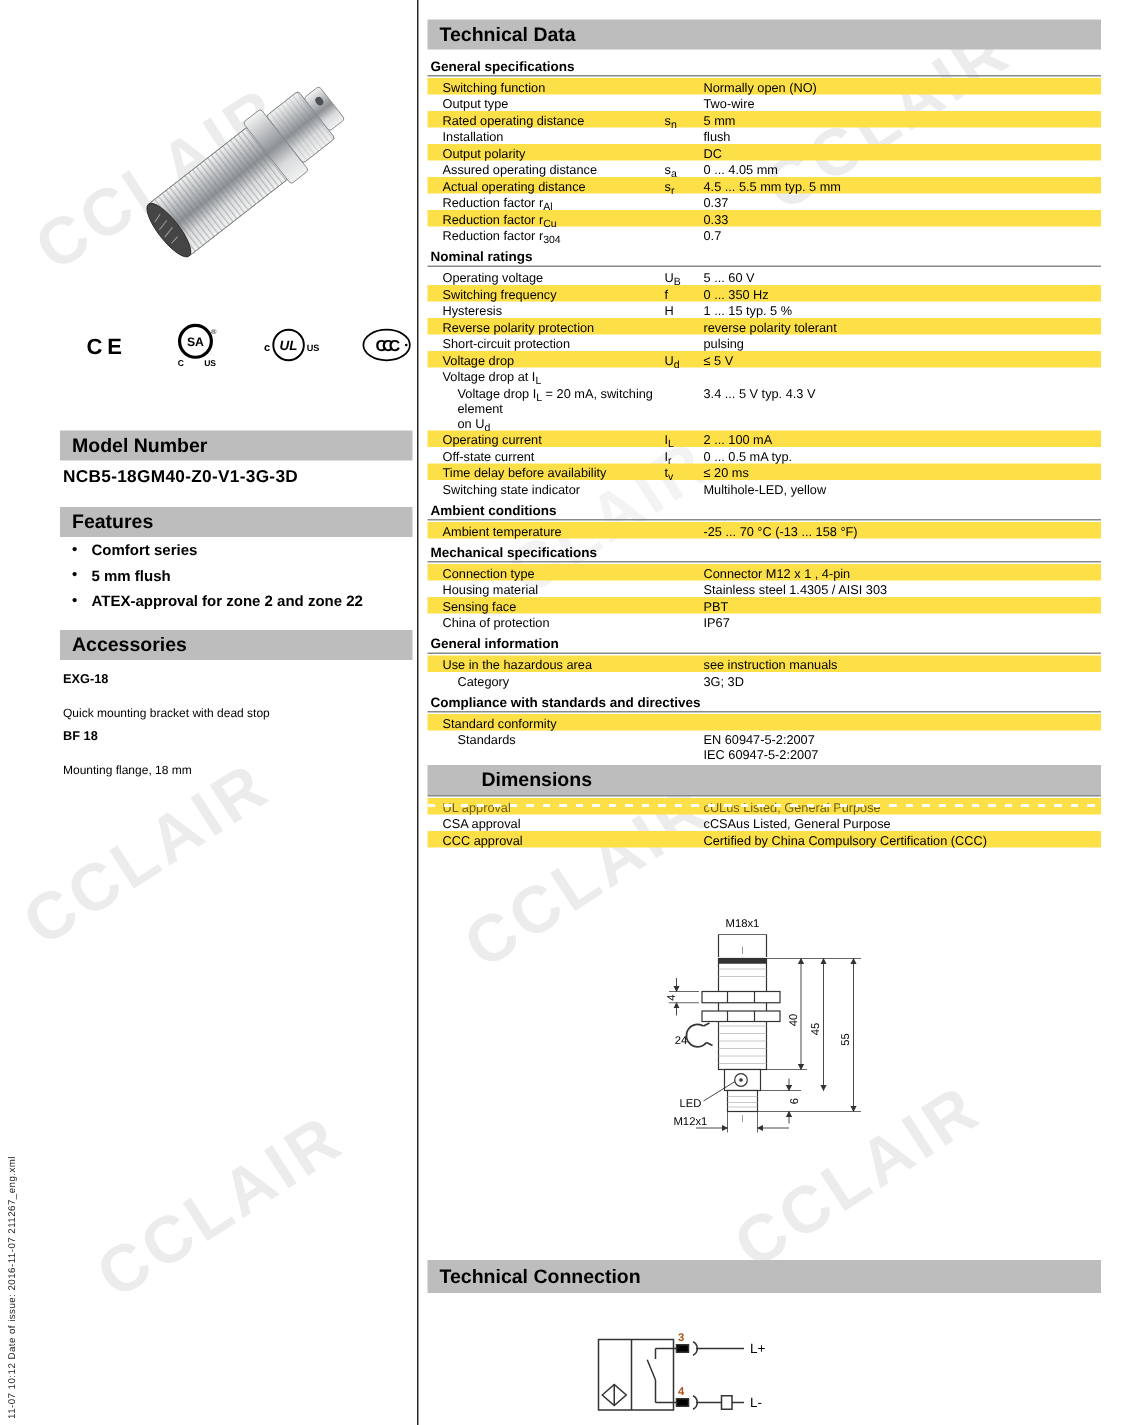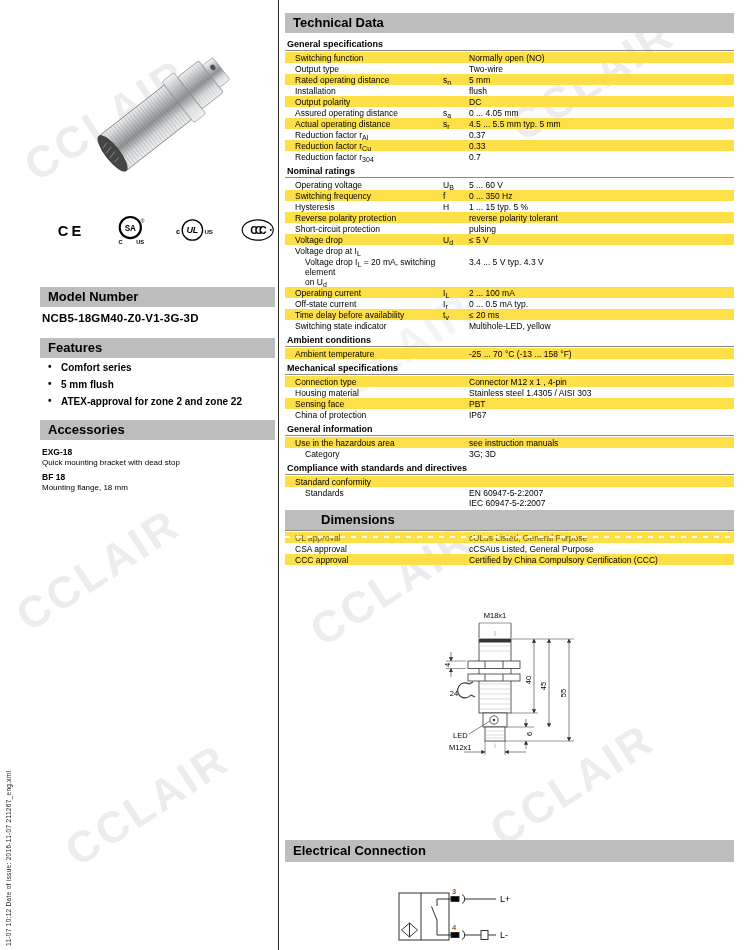--- a/index.html
+++ b/index.html
@@ -42,21 +42,21 @@
   
   #model-band{left:40px;top:287px;width:235px;}
   #model-value{position:absolute;z-index:2;left:42px;top:312px;font-weight:bold;font-size:11.5px;letter-spacing:0.2px;}
   #features-band{left:40px;top:338px;width:235px;}
   #features-list{position:absolute;z-index:2;left:48px;top:362px;margin:0;padding:0;list-style:none;}
   #features-list li{font-weight:bold;font-size:10px;margin-bottom:6px;padding-left:13px;position:relative;}
   #features-list li::before{content:"\2022";position:absolute;left:0;top:-1px;}
   #acc-band{left:40px;top:420px;width:235px;}
   #acc-list{position:absolute;z-index:2;left:42px;top:442px;}
   .acc-name{font-weight:bold;font-size:8.5px;margin-top:5px;}
-  .acc-desc{font-size:8px;margin-top:1px;}
+  .acc-desc{font-size:8px;margin-top:14px;}
 
   #product-photo{position:absolute;z-index:2;left:68px;top:14px;}
   #logos{position:absolute;z-index:2;left:56px;top:209px;width:222px;height:42px;display:flex;align-items:center;gap:24px;}
 
   
   #dims-band{left:285px;top:510px;width:449px;padding-left:36px;}
   #dims-svg{position:absolute;z-index:2;left:412px;top:596px;}
   #elec-band{left:285px;top:840px;width:449px;height:22px;line-height:22px;}
   #elec-svg{position:absolute;z-index:2;left:384px;top:886px;}
   svg text{font-family:"Liberation Sans",sans-serif;}
@@ -429,21 +429,21 @@
     <text x="42" y="100" text-anchor="middle">24</text>
     <text x="119" y="84" text-anchor="middle" transform="rotate(-90 119 84)">40</text>
     <text x="134" y="90" text-anchor="middle" transform="rotate(-90 134 90)">45</text>
     <text x="154" y="97" text-anchor="middle" transform="rotate(-90 154 97)">55</text>
     <text x="120" y="138" text-anchor="middle" transform="rotate(-90 120 138)">6</text>
     <text x="41" y="142">LED</text>
     <text x="37" y="154">M12x1</text>
   </g>
 </svg>
 
-<div class="band" id="elec-band">Electrical Connection</div>
+<div class="band" id="elec-band">Technical Connection</div>
 
 <svg id="elec-svg" width="195" height="62" viewBox="0 0 195 62">
   <g stroke="#333" stroke-width="1" fill="none">
     <rect x="15" y="7" width="50" height="47" fill="#fff"></rect>
     <line x1="37" y1="7" x2="37" y2="54"></line>
 
     <path d="M 17.5 44 L 25.5 37 L 33.5 44 L 25.5 51 Z"></path>
     <line x1="25.5" y1="37" x2="25.5" y2="51"></line>
 
     <line x1="53" y1="13" x2="53" y2="20"></line>

